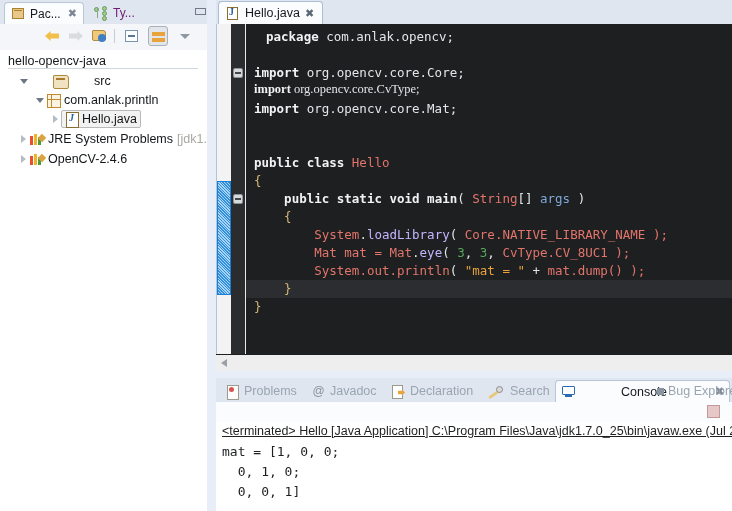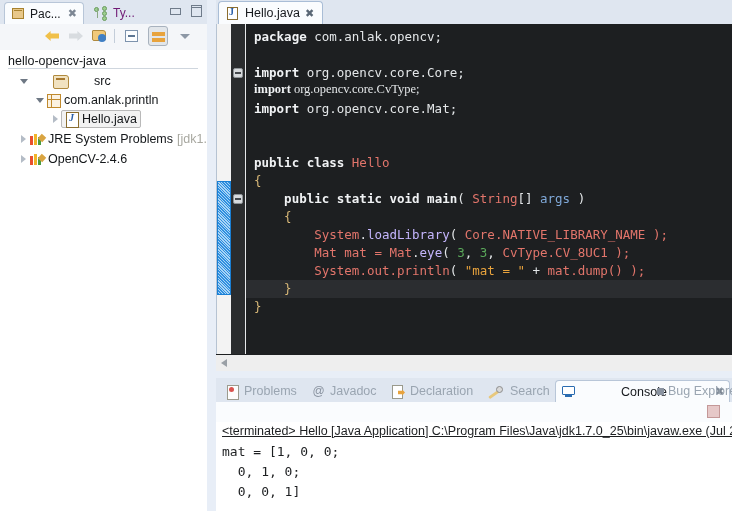--- a/index.html
+++ b/index.html
@@ -8,21 +8,21 @@
     background:#ffffff;
     font-family:"Liberation Sans", sans-serif;
     font-size:12px;
     color:#1a1a1a;
     -webkit-font-smoothing:antialiased;
   }
   #root{position:relative;width:732px;height:511px;background:#e8eef7;}
 
   
   #left-view{position:absolute;left:0;top:0;width:207px;height:511px;background:#f4f6f9;}
-  .view-tabbar{position:absolute;left:0;top:0;width:207px;height:24px;background:#dfe6f0;}
+  .view-tabbar{position:absolute;left:0;top:0;width:207px;height:24px;background:#dfe6f0;padding-left:25px;}
   .vtab{position:absolute;top:2px;height:22px;display:flex;align-items:center;gap:4px;padding:0 6px;
         font-size:12px;box-sizing:border-box;}
   .vtab.active{left:4px;background:#fafcfe;border:1px solid #b8c6d8;border-bottom:none;
         border-radius:4px 4px 0 0;color:#16191d;}
   .vtab.inactive{left:88px;color:#701a75;background:transparent;}
   .vtab-close{font-size:11px;color:#7d8794;margin-left:3px;}
 
   .winbtns{position:absolute;right:4px;top:5px;display:flex;gap:8px;}
   .winbtn{width:13px;height:11px;position:relative;cursor:pointer;}
   .winbtn .mini{position:absolute;left:1px;right:1px;top:3px;height:5px;border:1px solid #6f7b8a;}
@@ -339,21 +339,21 @@
       <div class="ed-body">
         <div class="ed-outer-ruler">
           <div class="ed-outer-hl" style="top:157px;height:114px;"></div>
         </div>
         <div class="ed-fold">
             <span class="fold-mark" style="top: 44px;"></span>
             <span class="fold-mark" style="top: 170px;"></span>
           </div>
         <div class="ed-vline"></div>
         <div class="ed-code" id="code-lines">
-            <div class="cline" style="top: 4px;"><span class="k">package</span><span class="pl"> com.anlak.opencv;</span></div>
+            <div class="cline" style="top: 4px; margin-left: 12px;"><span class="k">package</span><span class="pl"> com.anlak.opencv;</span></div>
             <div class="cline" style="top: 22px;"></div>
             <div class="cline" style="top: 40px;"><span class="k">import</span><span class="pl"> org.opencv.core.Core;</span></div>
             <div class="cline" style="top: 56px; font-family: Liberation Serif, serif;"><span class="k">import</span><span class="pl"> org.opencv.core.CvType;</span></div>
             <div class="cline" style="top: 76px;"><span class="k">import</span><span class="pl"> org.opencv.core.Mat;</span></div>
             <div class="cline" style="top: 94px;"></div>
             <div class="cline" style="top: 112px;"></div>
             <div class="cline" style="top: 130px;"><span class="k">public class </span><span class="ty">Hello</span></div>
             <div class="cline" style="top: 148px;"><span class="br">{</span></div>
             <div class="cline" style="top: 166px;"><span class="pl">    </span><span class="k">public static void </span><span class="k">main</span><span class="op">( </span><span class="ty">String</span><span class="op">[] </span><span class="par">args</span><span class="op"> )</span></div>
             <div class="cline" style="top: 184px;"><span class="br">    {</span></div>

